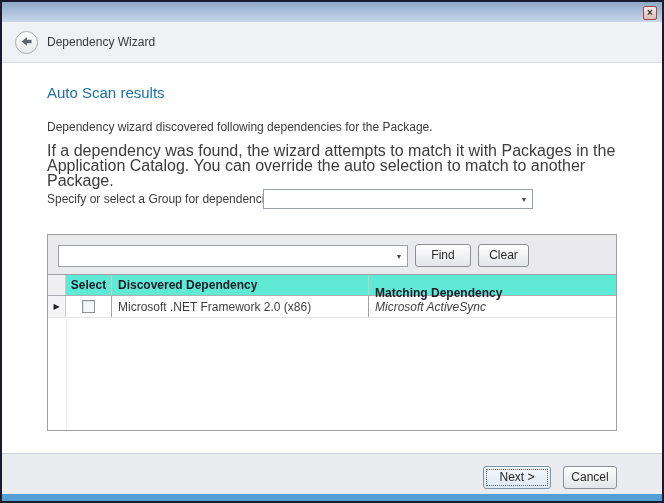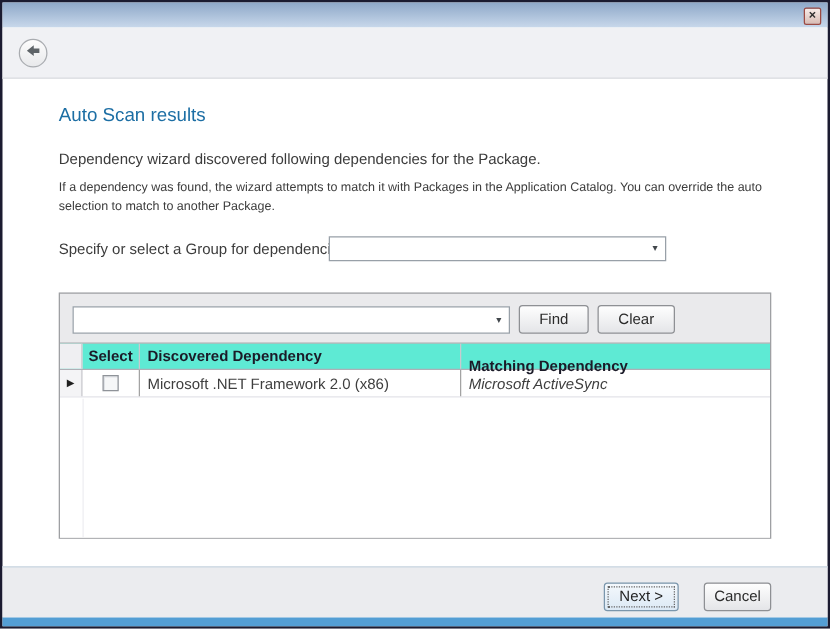--- a/index.html
+++ b/index.html
@@ -38,21 +38,21 @@
   }
   .header-title{
     position:absolute; left:45px; top:13px; font-size:12px; color:#3a3a3a;
   }
 
   
   .heading{
     position:absolute; left:47px; top:84px; font-size:15px; color:#1c6ea4;
   }
   .para1{ position:absolute; left:47px; top:120px; width:580px; font-size:12px; color:#3c3c3c; }
-  .para2{ position:absolute; left:47px; top:143px; width:578px; font-size:10px; color:#3c3c3c; line-height:15px; }
+  .para2{ position:absolute; left:47px; top:143px; width:578px; font-size:16px; color:#3c3c3c; line-height:15px; }
 
   .group-label{ position:absolute; left:47px; top:192px; font-size:12px; color:#3c3c3c; }
   .combo{
     position:absolute; background:#ffffff; border:1px solid #98a0a8;
     font-size:12px; color:#333; display:flex; align-items:center;
   }
   .combo .combo-text{ flex:1; padding-left:4px; overflow:hidden; white-space:nowrap; }
   .combo .arrow{ width:16px; text-align:center; font-size:7px; color:#42474c; }
   .group-combo{ left:263px; top:189px; width:270px; height:20px; }
 
@@ -62,21 +62,21 @@
     background:#eaeaec; border:1px solid #9ea0a3;
   }
   .search-combo{ position:absolute; left:10px; top:10px; width:350px; height:22px; }
   .btn{
     position:absolute; height:23px; border:1px solid #8e9094; border-radius:3px;
     background:linear-gradient(#fefefe,#e4e5e8);
     font-family:"Liberation Sans", sans-serif; font-size:12px; color:#2b2b2b;
     text-align:center; line-height:21px;
   }
   .find-btn{ left:367px; top:9px; width:56px; }
-  .clear-btn{ left:430px; top:9px; width:62px; }
+  .clear-btn{ left:430px; top:9px; width:51px; }
 
   
   .grid{
     position:absolute; left:0; right:0; top:39px; bottom:0;
     background:#ffffff; border-top:1px solid #9ea0a3;
   }
   .grid-header{ display:flex; height:21px; background:#5eead4; border-bottom:1px solid #aeafb6; }
   .gh-cell{
     font-size:12px; font-weight:bold; color:#1b1b28;
     display:flex; align-items:center; border-right:1px solid #c9c9ce;
@@ -102,21 +102,21 @@
   }
   .grid-empty{ position:absolute; left:0; right:0; top:44px; bottom:0; background:#ffffff; }
   .grid-empty .rowsel-line{ position:absolute; left:18px; top:0; bottom:0; width:1px; background:#eeeef2; }
 
   
   .footer{
     position:absolute; left:2px; right:2px; bottom:9px; height:41px;
     background:#ebecef; border-top:1px solid #c9d6e2;
   }
   .next-btn{
-    position:absolute; left:483px; top:466px; width:60px; height:23px;
+    position:absolute; left:483px; top:466px; width:68px; height:23px;
     border:1px solid #7a96ac; border-radius:3px;
     background:linear-gradient(#f4f8fc,#dce9f5);
     font-size:12px; color:#1f1f1f; text-align:center; line-height:21px;
     outline:1px dotted #666; outline-offset:-4px;
   }
   .cancel-btn{ left:563px; top:466px; width:54px; }
   .bottom-strip{
     position:absolute; left:2px; right:2px; bottom:2px; height:7px; background:#539ed4;
   }
 </style>
@@ -130,20 +130,21 @@
   </div>
 
   <div class="header">
     <div class="back-btn">
       <span>
         <svg width="13" height="13" viewBox="0 0 13 13">
           <path d="M1.5 6.5 L7 2.2 L7 4.7 L11.5 4.7 L11.5 8.3 L7 8.3 L7 10.8 Z" fill="#5e6468"></path>
         </svg>
       </span>
     </div>
+    <div class="header-title">Dependency Wizard</div>
   </div>
 
   <div class="heading">Auto Scan results</div>
 
   <div class="para1">Dependency wizard discovered following dependencies for the Package.</div>
   <div class="para2">If a dependency was found, the wizard attempts to match it with Packages in the Application Catalog. You can override the auto selection to match to another Package.</div>
 
   <div class="group-label">Specify or select a Group for dependencies</div>
   <div class="combo group-combo">
     <span class="combo-text"></span>

